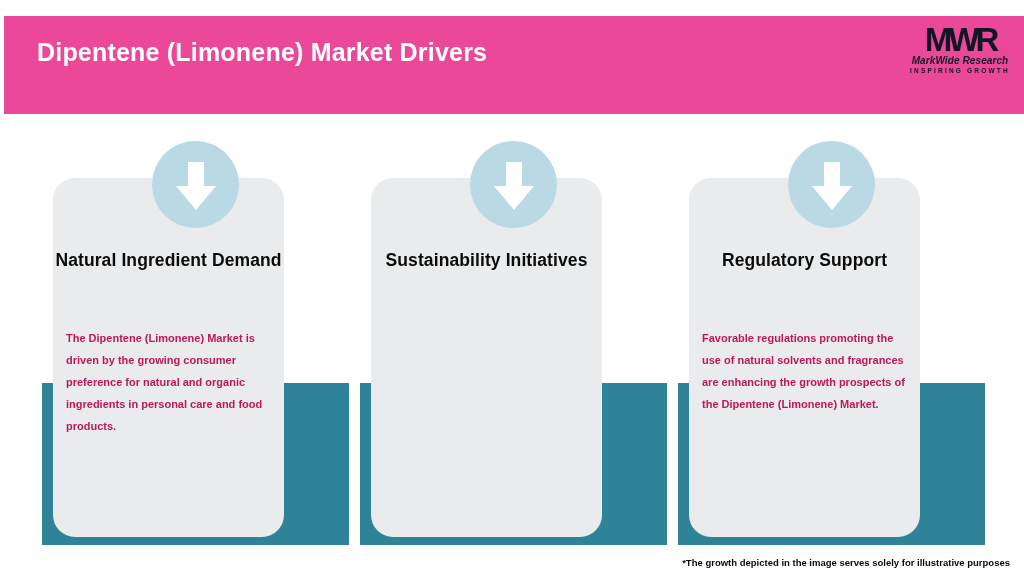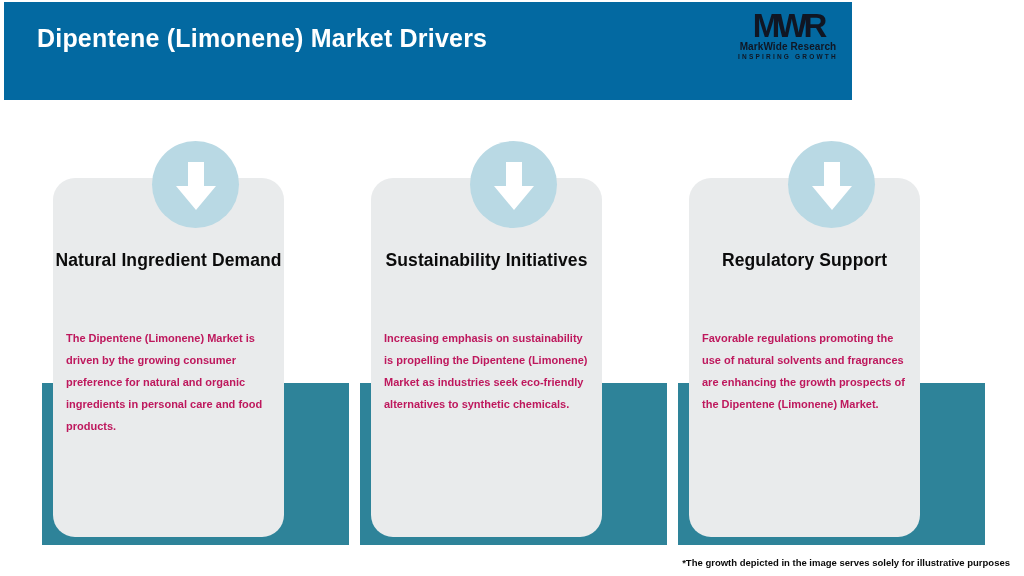--- a/index.html
+++ b/index.html
@@ -9,23 +9,23 @@
     width: 1024px;
     height: 576px;
     background: #ffffff;
     font-family: "Liberation Sans", sans-serif;
     overflow: hidden;
   }
 
   
   .header-bar {
     position: absolute;
-    left: 4px; top: 2px;
-    width: 848px; height: 98px;
-    background: #0369a1;
+    left: 4px; top: 16px;
+    width: 1020px; height: 98px;
+    background: #ec4899;
   }
   .page-title {
     position: absolute;
     left: 33px; top: 22px;
     font-size: 25px;
     font-weight: 700;
     color: #ffffff;
     letter-spacing: 0.2px;
   }
   .logo {
@@ -40,20 +40,21 @@
     font-weight: 800;
     letter-spacing: -4px;
     line-height: 1.0;
     transform: scaleY(0.98);
   }
   .logo-name {
     font-size: 10px;
     font-weight: 700;
     margin-top: -1px;
     letter-spacing: 0.1px;
+    font-style: italic;
   }
   .logo-tagline {
     font-size: 6.5px;
     font-weight: 700;
     letter-spacing: 2.2px;
     margin-top: 1px;
   }
 
   
   .backing {
@@ -147,21 +148,20 @@
   <div class="backing backing-1"></div>
   <div class="backing backing-2"></div>
 
   <div class="card card-0">
     <div class="card-heading">Natural Ingredient Demand</div>
     <div class="card-body">The Dipentene (Limonene) Market is driven by the growing consumer preference for natural and organic ingredients in personal care and food products.</div>
   </div>
 
   <div class="card card-1">
     <div class="card-heading">Sustainability Initiatives</div>
-    <div class="card-body">Increasing emphasis on sustainability is propelling the Dipentene (Limonene) Market as industries seek eco-friendly alternatives to synthetic chemicals.</div>
   </div>
 
   <div class="card card-2">
     <div class="card-heading">Regulatory Support</div>
     <div class="card-body">Favorable regulations promoting the use of natural solvents and fragrances are enhancing the growth prospects of the Dipentene (Limonene) Market.</div>
   </div>
 
   <div class="circle circle-0">
     <svg width="48" height="52" viewBox="0 0 48 52">
       <polygon points="16,2 32,2 32,26 44,26 24,50 4,26 16,26" fill="#ffffff"></polygon>

